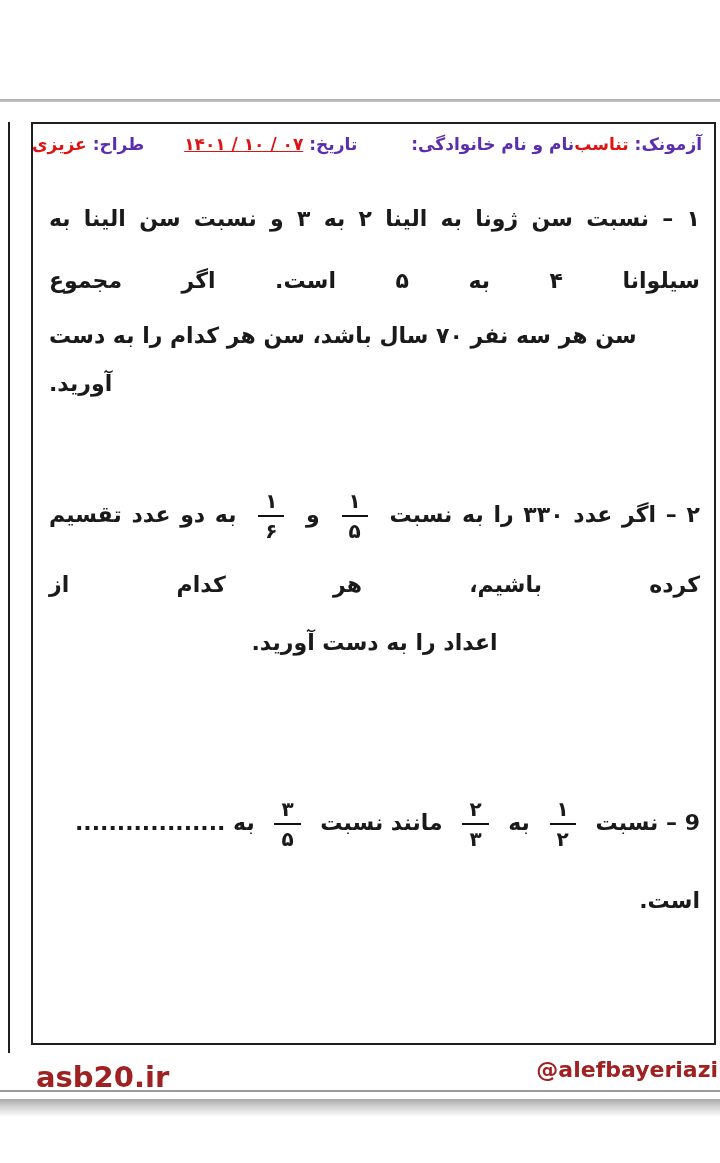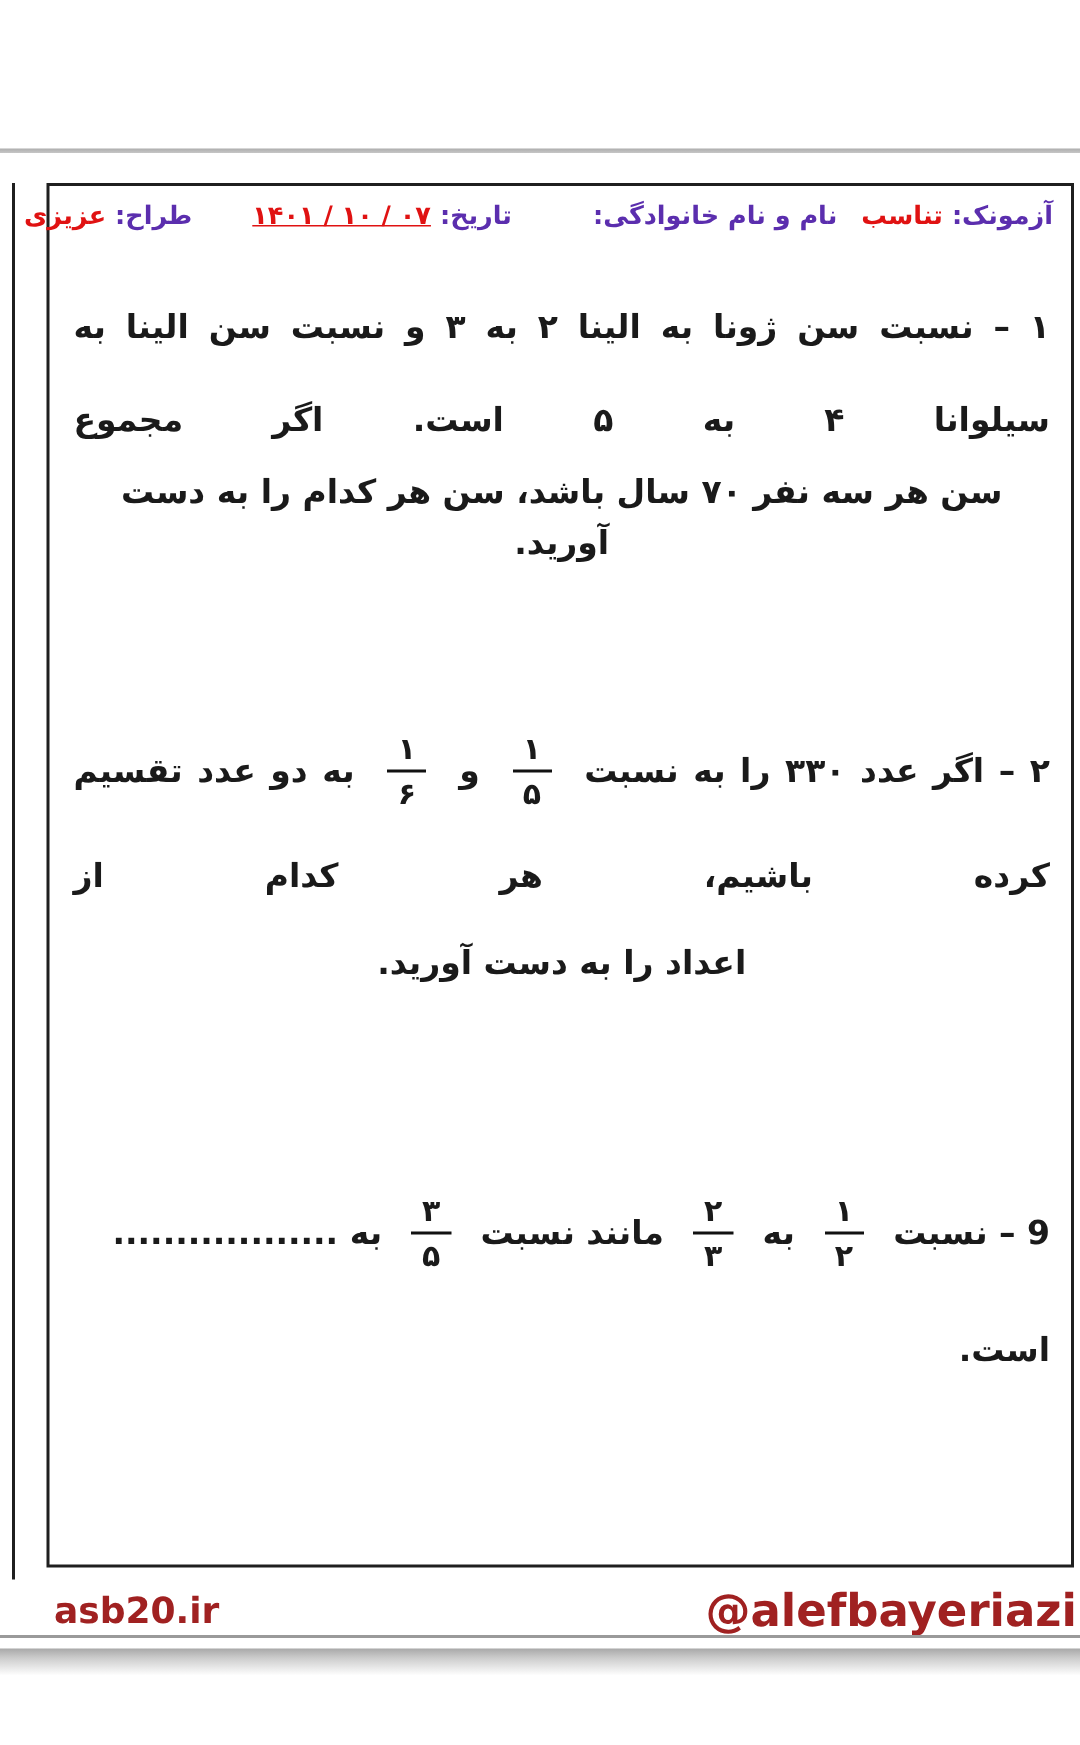--- a/index.html
+++ b/index.html
@@ -16,50 +16,50 @@
 
   
   .qbox{position:absolute;left:31px;top:122px;width:685px;height:923px;
         border:2px solid #1f1f1f;box-sizing:border-box;background:#ffffff;}
 
   
   .hdr{direction:rtl;display:flex;align-items:baseline;margin:10px 12px 0 12px;
        font-size:17px;font-weight:bold;white-space:nowrap;}
   .hdr .lbl{color:#5b2eae;}
   .hdr .val{color:#e01212;}
-  .gap-name{margin-right:16px;}
+  .gap-name{}
   .gap-date{margin-right:54px;text-align:right;}
   .gap-designer{margin-right:40px;}
   .date-ltr{direction:ltr;unicode-bidi:isolate;display:inline-block;margin-right:6px;text-decoration:underline;}
   .hv{margin-right:6px;}
 
   
   .q{position:absolute;right:0;left:0;direction:rtl;color:#1a1a1a;
      font-weight:bold;font-size:22px;padding:0 14px 0 16px;}
   .q1{top:64px;}
   .q2{top:356px;}
   .q3{top:660px;}
   .jline{text-align:justify;text-align-last:justify;line-height:62px;}
-  .rline{text-align:center;line-height:34px;}
+  .rline{text-align:left;line-height:48px;}
   .q2-l1{text-align:justify;text-align-last:justify;line-height:70px;}
   .q2-l2{text-align:center;line-height:34px;margin-top:6px;}
   .q3-l1{text-align:right;line-height:78px;}
 
   
   .frac{display:inline-flex;flex-direction:column;align-items:center;
         vertical-align:middle;margin:0 12px;font-size:20px;line-height:1.15;}
   .frac .num{padding:0 7px 2px 7px;border-bottom:2.5px solid #111;}
   .frac .den{padding-top:3px;}
 
   .dots{letter-spacing:1px;font-weight:bold;}
 
   
   .foot{position:absolute;font-weight:bold;color:#a02121;font-family:"DejaVu Sans",sans-serif;}
-  .foot-left{left:36px;top:1060px;font-size:24px;}
-  .foot-right{right:2px;top:1057px;font-size:30px;}
+  .foot-left{left:36px;top:1060px;font-size:29px;}
+  .foot-right{right:2px;top:1057px;font-size:22px;}
 </style>
 </head>
 <body>
 
 <div class="page-top-line"></div>
 <div class="outer-left-line"></div>
 
 <div class="qbox">
 
   <div class="hdr">

